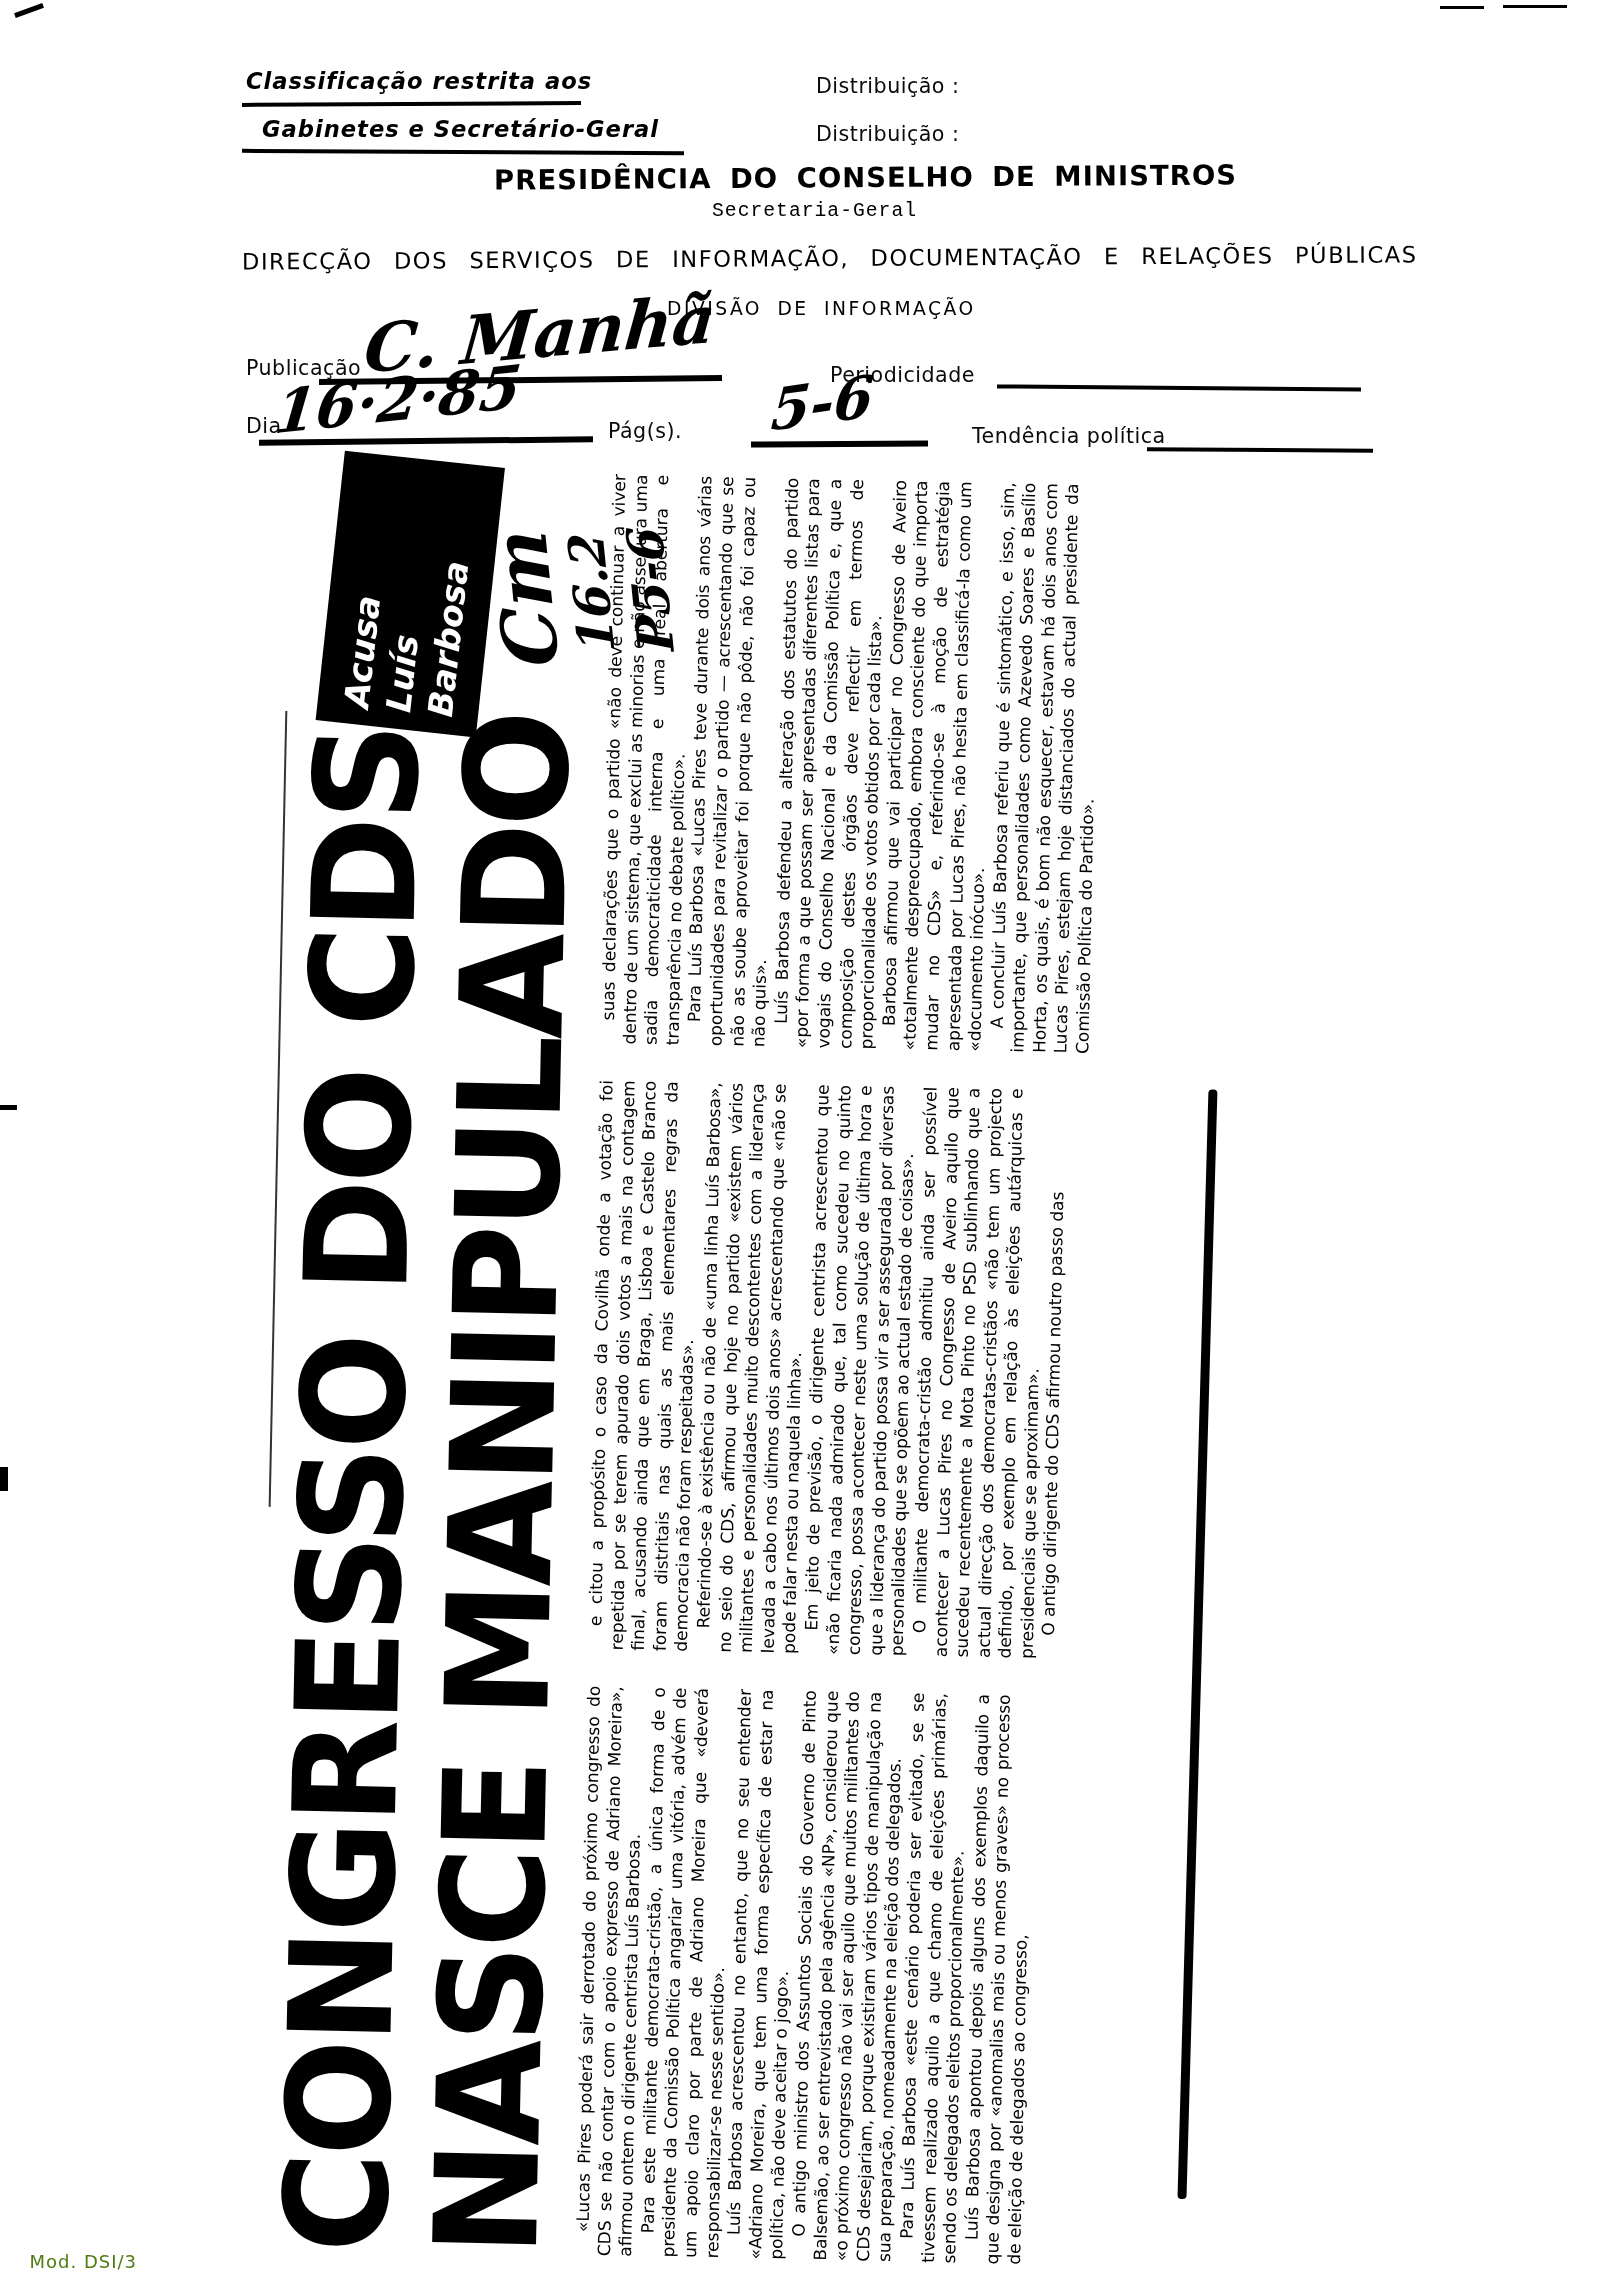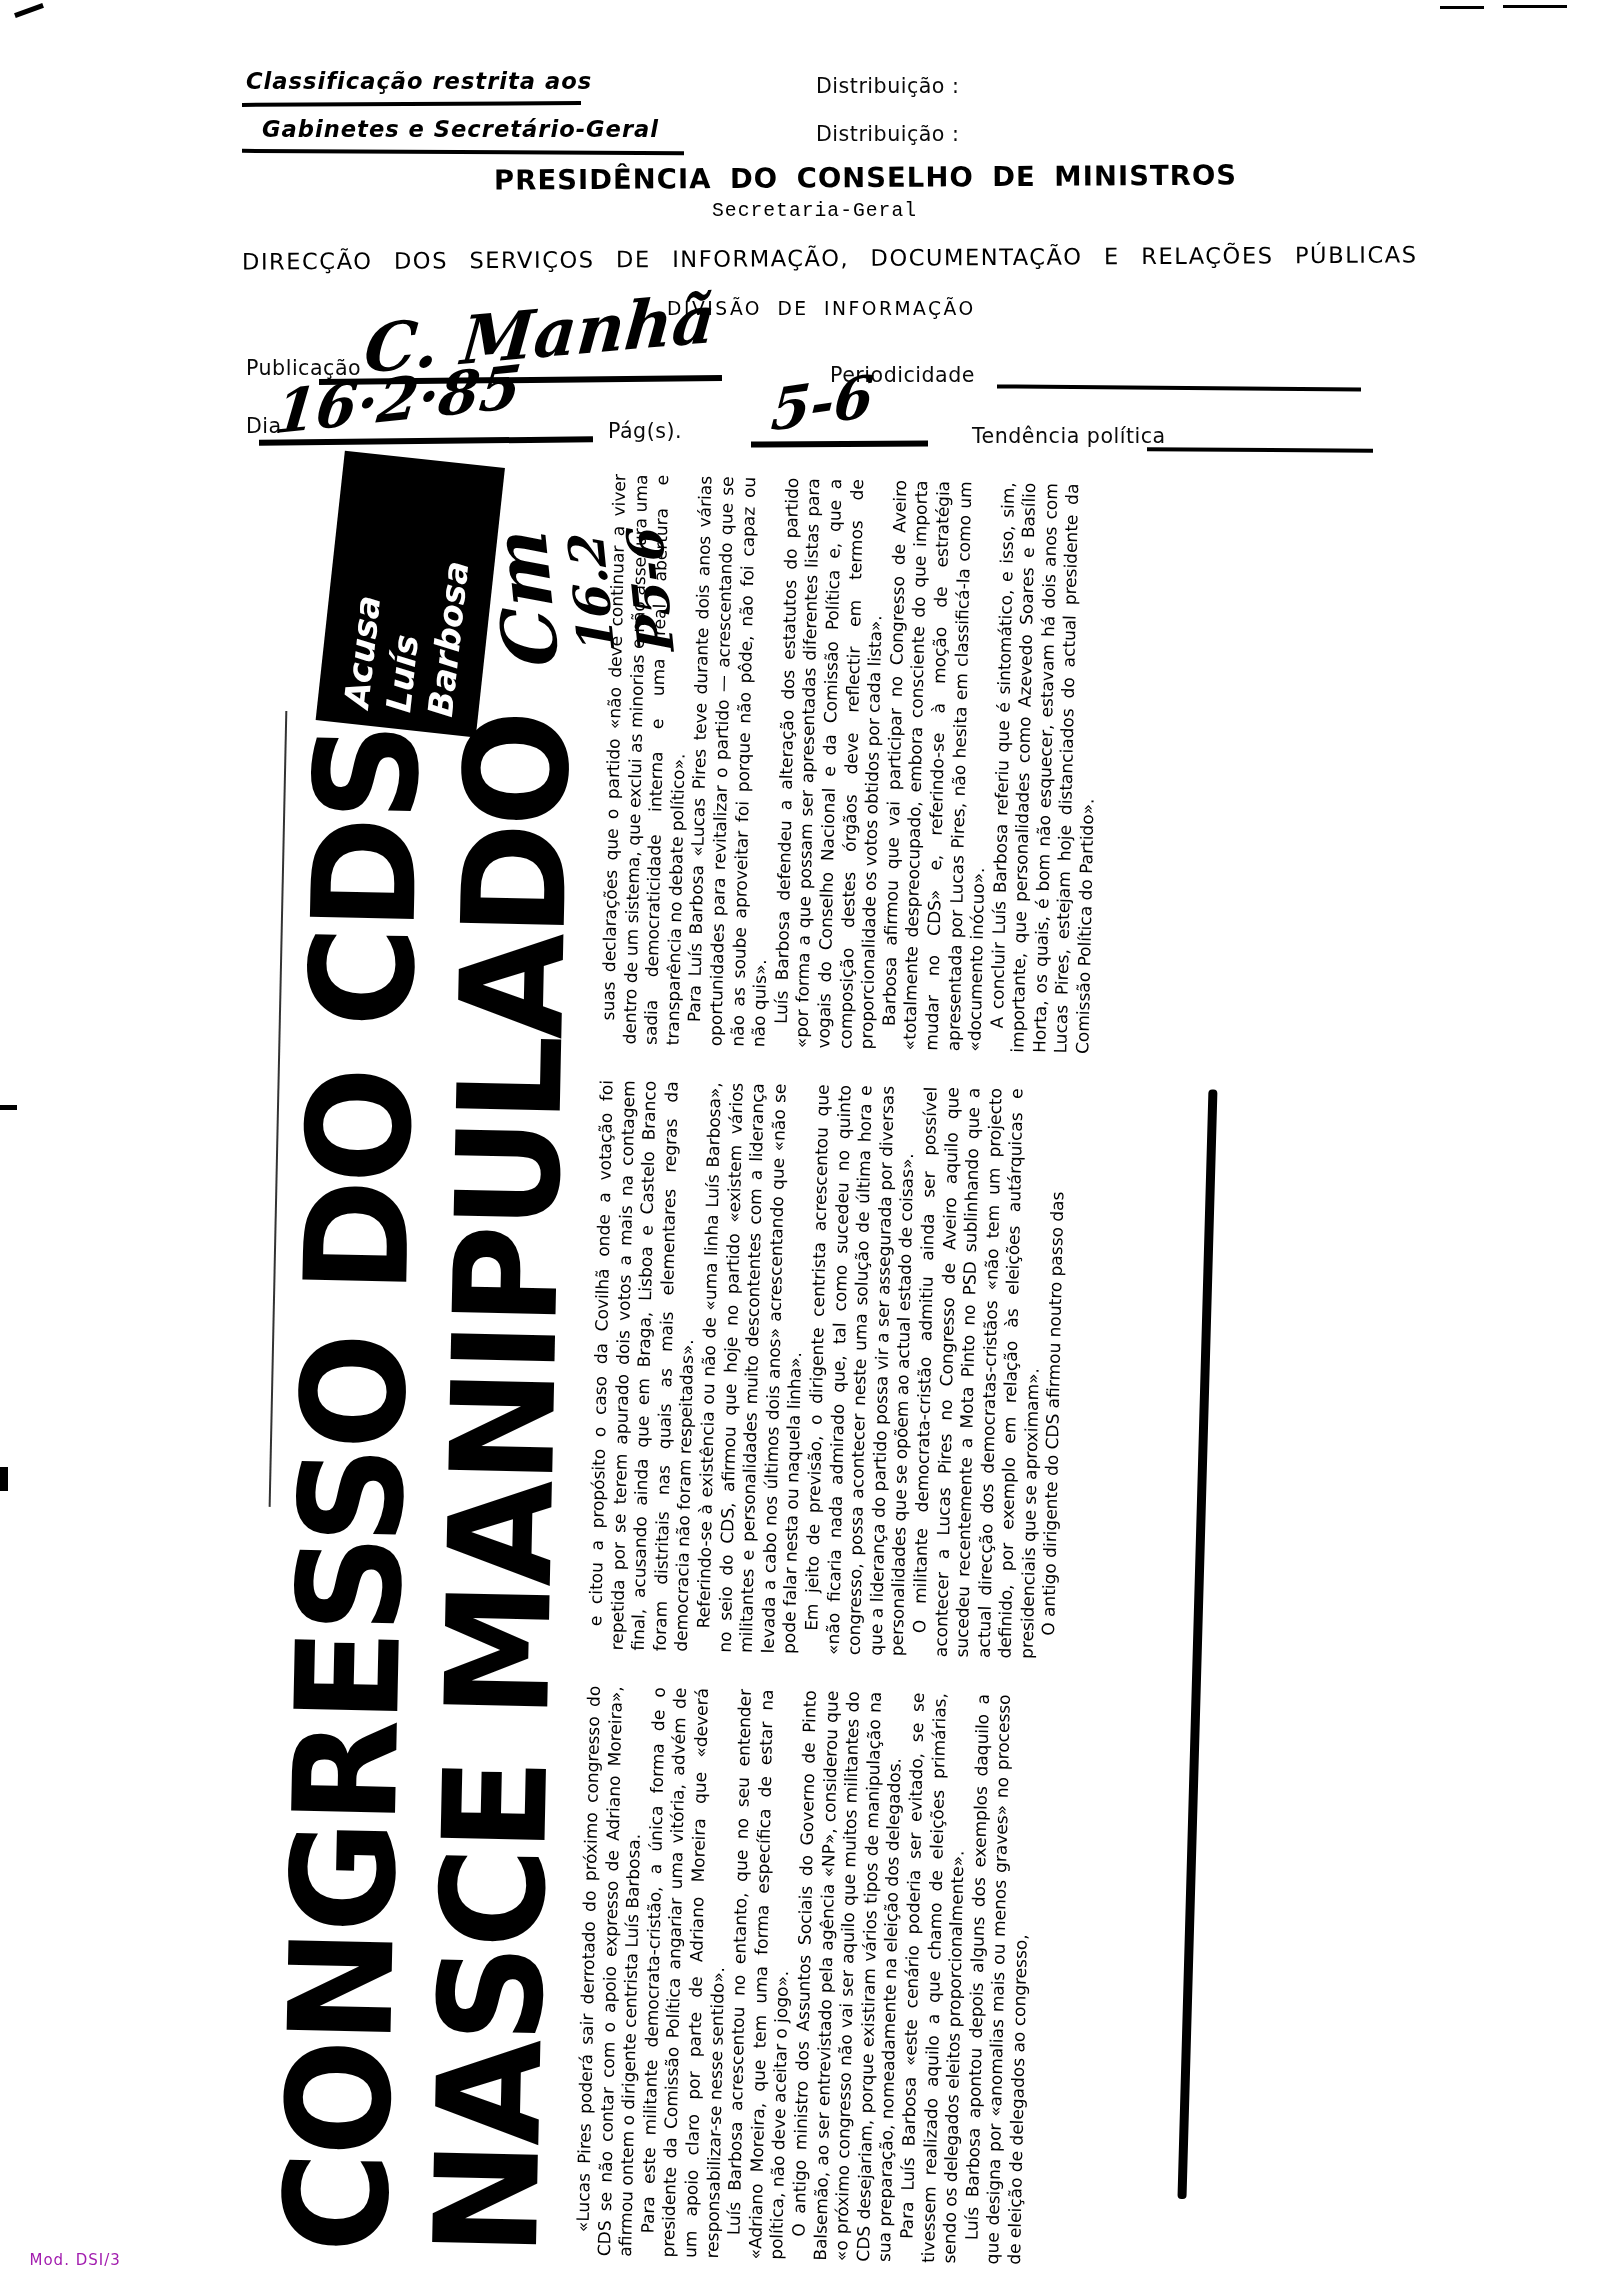--- a/index.html
+++ b/index.html
@@ -8,21 +8,21 @@
   
   .restricted{font-family:"DejaVu Sans",sans-serif;font-style:italic;font-weight:bold;
               font-size:22.6px;letter-spacing:1px;white-space:nowrap;}
   .rule{background:#000;}
   .plainlabel{font-size:20.6px;letter-spacing:0.5px;white-space:nowrap;color:#0a0a0a;}
   .title-main{font-size:27.5px;font-weight:bold;letter-spacing:1px;word-spacing:7.9px;white-space:nowrap;}
   .title-sub{font-size:19.7px;letter-spacing:1px;white-space:nowrap;}
   .dir-line{font-size:22.6px;letter-spacing:1.5px;word-spacing:12.8px;white-space:nowrap;}
   .div-line{font-size:18.7px;letter-spacing:2.5px;word-spacing:6.9px;white-space:nowrap;}
   .hand{font-family:"DejaVu Serif",serif;font-style:italic;font-weight:bold;white-space:nowrap;}
-  .model{font-size:15px;letter-spacing:1px;color:#a21caf;}
+  .model{font-size:18px;letter-spacing:1px;color:#4d7c0f;}
   
   .clip-anchor{position:absolute;left:221px;top:457px;width:0;height:0;}
   .clip-inner{position:absolute;left:0;top:0;width:1798px;height:988px;
               transform:translate(0px,1796px) rotate(-88.8deg);transform-origin:0 0;}
   .headline{font-family:"DejaVu Sans",sans-serif;font-weight:bold;font-size:137px;line-height:147px;
             letter-spacing:-3.9px;white-space:nowrap;transform:scaleY(1.04);transform-origin:0 0;}
   .kicker{background:#000;color:#fff;font-weight:bold;font-style:italic;
           font-size:34px;line-height:42px;padding:17.7px 16.7px;transform:rotate(5deg);}
   .annot{font-family:"DejaVu Serif",serif;font-style:italic;font-weight:bold;transform:rotate(-7deg) skewX(-6deg);}
   .annot .a1{font-size:74px;line-height:74px;display:inline-block;}

